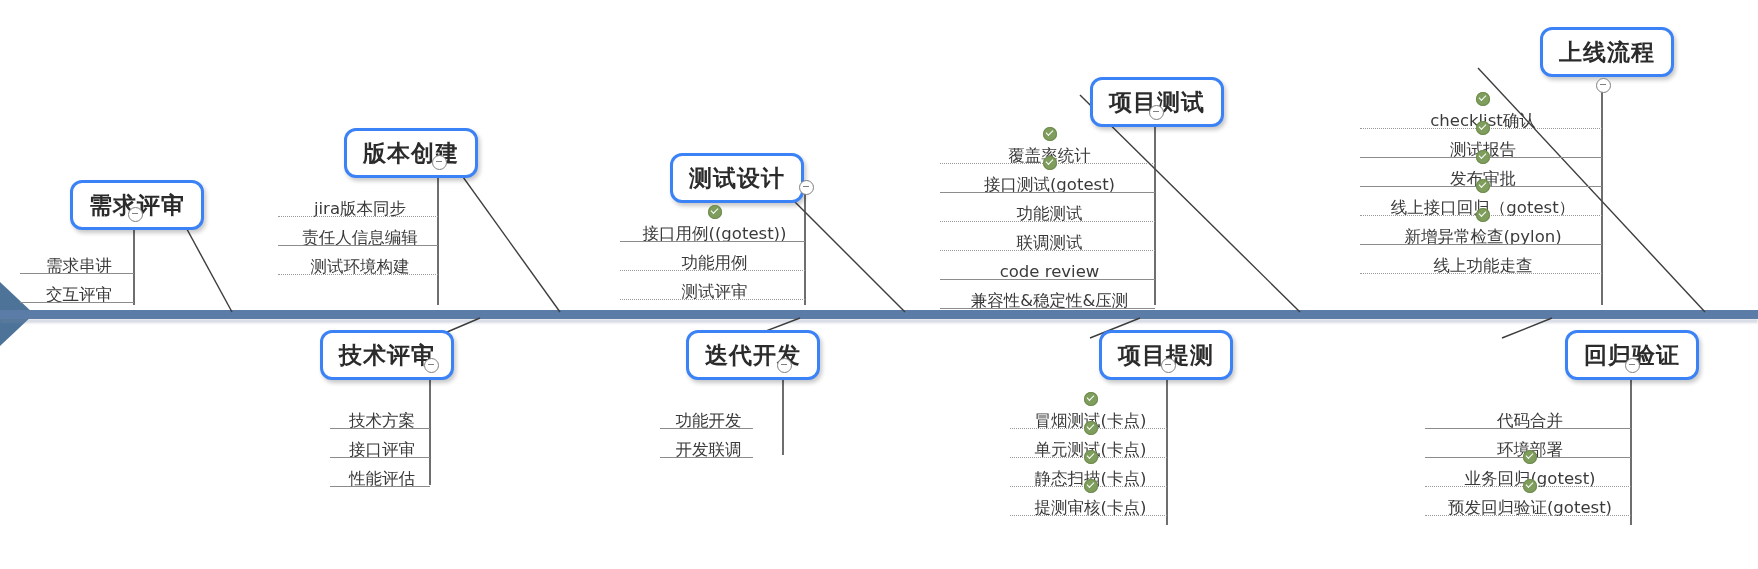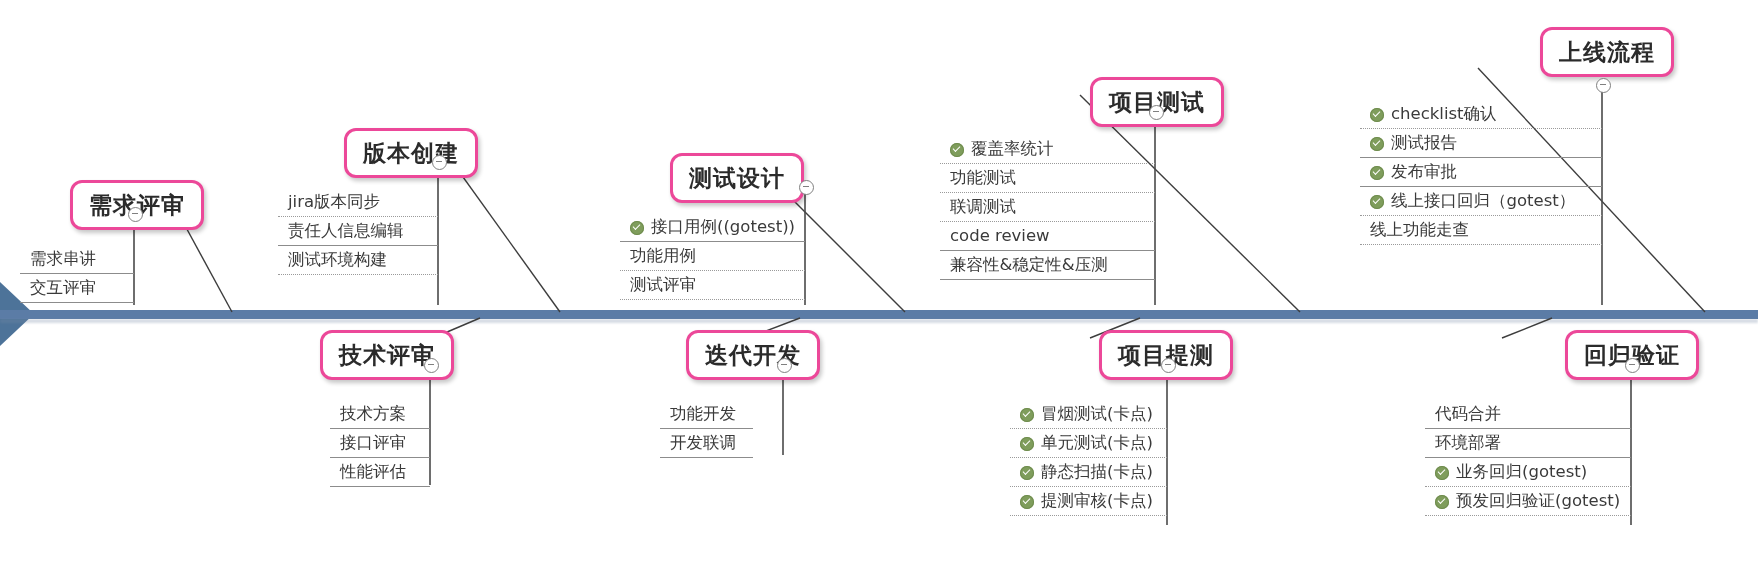--- a/index.html
+++ b/index.html
@@ -9,36 +9,36 @@
   
   .spine{position:absolute;left:0;top:310px;width:1758px;height:9px;
          background:#5b7ca6;}
   .spine-shadow{position:absolute;left:0;top:319px;width:1758px;height:4px;
          background:rgba(120,140,165,.30);filter:blur(1px);}
   .arrow-head{position:absolute;left:0;top:282px;width:0;height:0;
          border-top:32px solid transparent;border-bottom:32px solid transparent;
          border-left:34px solid #4d7399;}
 
   
-  .node{position:absolute;border:3px solid #ec4899;border-radius:12px;
+  .node{position:absolute;border:3px solid #3b82f6;border-radius:12px;
         background:#fff;box-shadow:2px 3px 4px rgba(0,0,0,.22);
         display:flex;align-items:center;justify-content:center;
         font-size:23px;font-weight:bold;color:#2b2b2b;
         letter-spacing:1px;white-space:nowrap;padding:0 16px;height:44px;}
 
   
   svg.lines{position:absolute;left:0;top:0;width:1758px;height:569px;
             pointer-events:none;}
 
   
   .sublist{position:absolute;display:flex;flex-direction:column;}
   .sublist.up{justify-content:flex-end;}
-  .item{display:flex;align-items:center;justify-content:flex-start;
+  .item{display:flex;align-items:center;justify-content:flex-end;
         gap:7px;height:29px;padding:0 6px 0 10px;white-space:nowrap;
-        font-size:16.5px;color:#3a3a3a;position:relative;}
+        font-size:16.5px;color:#3a3a3a;position:relative;flex-direction:column;}
   .item .txt{line-height:1;}
   .item .ul{position:absolute;left:0;right:0;bottom:0;height:0;
         border-bottom:1.6px solid #8c8c8c;}
   .item.dashed .ul{border-bottom:1.6px dotted #9a9a9a;}
 
   
   .chk{width:14px;height:14px;border-radius:50%;background:#7f9d5c;
        flex:0 0 14px;position:relative;box-shadow:0 0 0 1px #6f8c4e inset;}
   .chk::after{content:"";position:absolute;left:3.4px;top:3.6px;
        width:6px;height:3px;border-left:1.7px solid #fff;border-bottom:1.7px solid #fff;
@@ -140,20 +140,25 @@
   <div class="node" style="left:1090px;top:77px;">
     <span>项目测试</span>
   </div>
   <div class="handle" style="left:1149px;top:105px;"></div>
   <div class="sublist up" style="left:940px;top:135px;width:215px;">
     <div class="item dashed">
       <span class="chk"></span>
       <span class="txt">覆盖率统计</span>
         <span class="ul"></span>
     </div>
+    <div class="item">
+      <span class="chk"></span>
+      <span class="txt">接口测试(gotest)</span>
+        <span class="ul"></span>
+    </div>
     <div class="item dashed">
       <span class="txt">功能测试</span>
         <span class="ul"></span>
     </div>
     <div class="item dashed">
       <span class="txt">联调测试</span>
         <span class="ul"></span>
     </div>
     <div class="item">
       <span class="txt">code review</span>
@@ -183,20 +188,25 @@
     <div class="item">
       <span class="chk"></span>
       <span class="txt">发布审批</span>
         <span class="ul"></span>
     </div>
     <div class="item dashed">
       <span class="chk"></span>
       <span class="txt">线上接口回归（gotest）</span>
         <span class="ul"></span>
     </div>
+    <div class="item">
+      <span class="chk"></span>
+      <span class="txt">新增异常检查(pylon)</span>
+        <span class="ul"></span>
+    </div>
     <div class="item dashed">
       <span class="txt">线上功能走查</span>
         <span class="ul"></span>
     </div>
   </div>
 
   <div class="node" style="left:320px;top:330px;">
     <span>技术评审</span>
   </div>
   <div class="handle" style="left:424px;top:358px;"></div>

